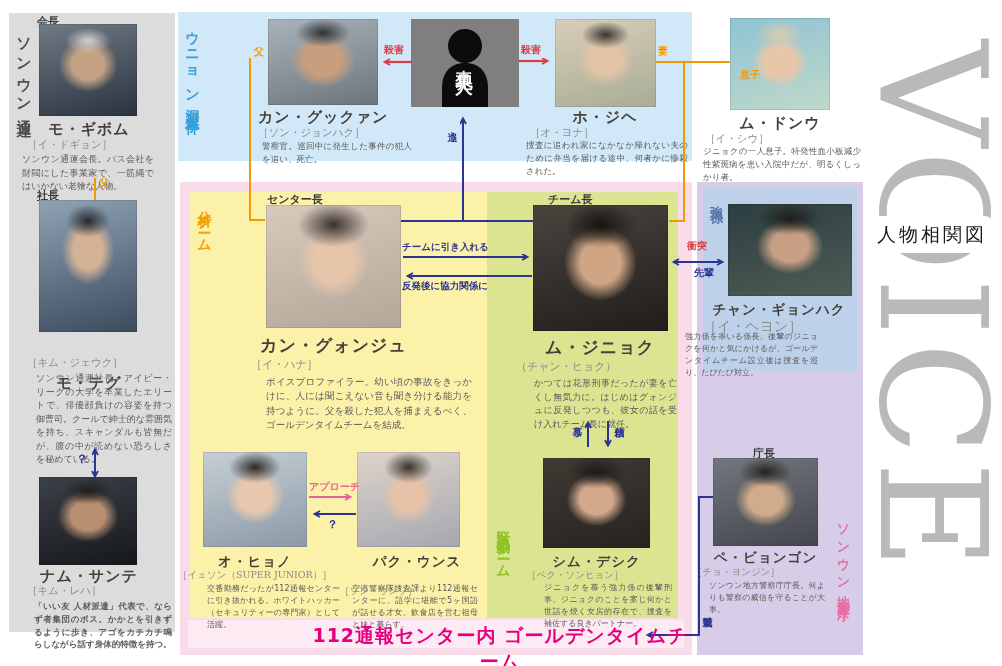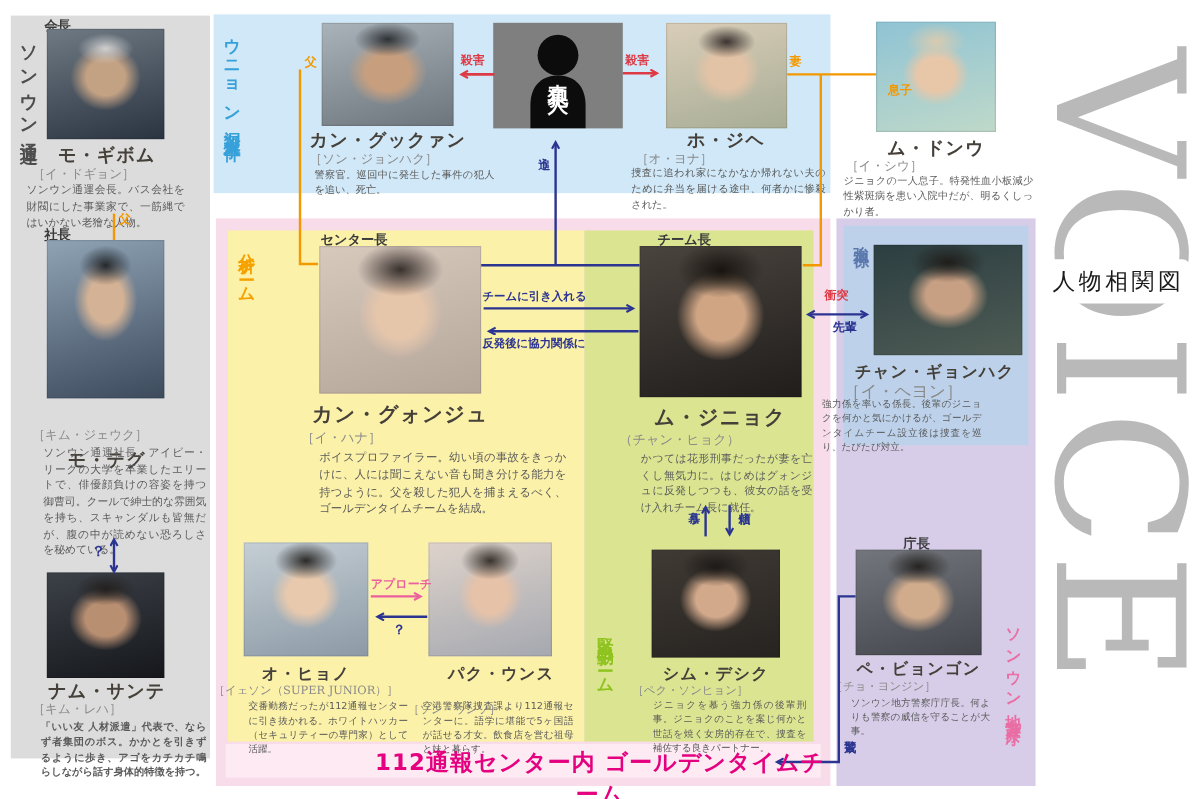--- a/index.html
+++ b/index.html
@@ -121,21 +121,21 @@
 <div class="name" style="left:251px;top:334px;width:165px;font-size:17px;">カン・グォンジュ</div>
 <div class="actor" style="left:251px;top:357px;width:165px;font-size:11px;">［イ・ハナ］</div>
 <div class="desc" style="left:266px;top:375px;width:206px;font-size:9.5px;">ボイスプロファイラー。幼い頃の事故をきっかけに、人には聞こえない音も聞き分ける能力を持つように。父を殺した犯人を捕まえるべく、ゴールデンタイムチームを結成。</div>
 
 <div class="ph p-hyono" style="left:203px;top:452px;width:104px;height:95px;"></div>
 <div class="name" style="left:186px;top:553px;width:138px;font-size:13.5px;">オ・ヒョノ</div>
 <div class="actor" style="left:178px;top:569px;width:154px;font-size:9.5px;">［イェソン（SUPER JUNIOR）］</div>
 <div class="desc" style="left:195px;top:583px;width:133px;font-size:8px;margin-left:12px;">交番勤務だったが112通報センターに引き抜かれる。ホワイトハッカー（セキュリティーの専門家）として活躍。</div>
 
 <div class="ph p-unsu" style="left:357px;top:452px;width:103px;height:95px;"></div>
-<div class="name" style="left:324px;top:553px;width:138px;font-size:13.5px;text-align:right;">パク・ウンス</div>
+<div class="name" style="left:348px;top:553px;width:138px;font-size:13.5px;">パク・ウンス</div>
 <div class="actor" style="left:340px;top:585px;width:138px;font-size:9.5px;">［ソン・ウンソ］</div>
 <div class="desc" style="left:352px;top:583px;width:126px;font-size:8px;">空港警察隊捜査課より112通報センターに。語学に堪能で5ヶ国語が話せる才女。飲食店を営む祖母と妹と暮らす。</div>
 
 <span class="role" style="left:548px;top:192px;">チーム長</span>
 <div class="ph p-jinhyuk" style="left:533px;top:205px;width:135px;height:126px;"></div>
 <div class="name" style="left:516px;top:336px;width:168px;font-size:17px;">ム・ジニョク</div>
 <div class="actor" style="left:516px;top:359px;width:168px;font-size:11px;">（チャン・ヒョク）</div>
 <div class="desc" style="left:534px;top:377px;width:143px;">かつては花形刑事だったが妻を亡くし無気力に。はじめはグォンジュに反発しつつも、彼女の話を受け入れチーム長に就任。</div>
 
 <div class="ph p-desik" style="left:543px;top:458px;width:107px;height:90px;"></div>

